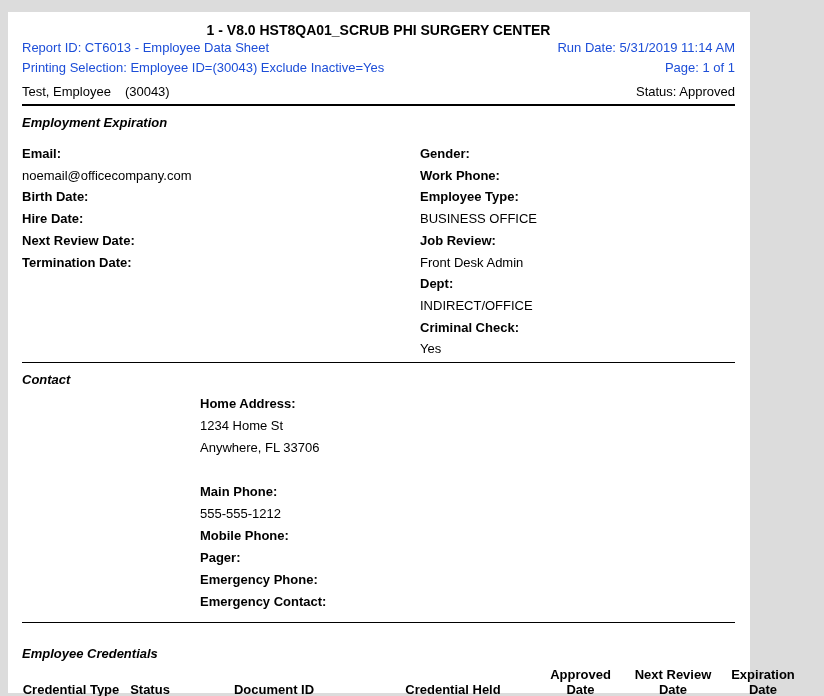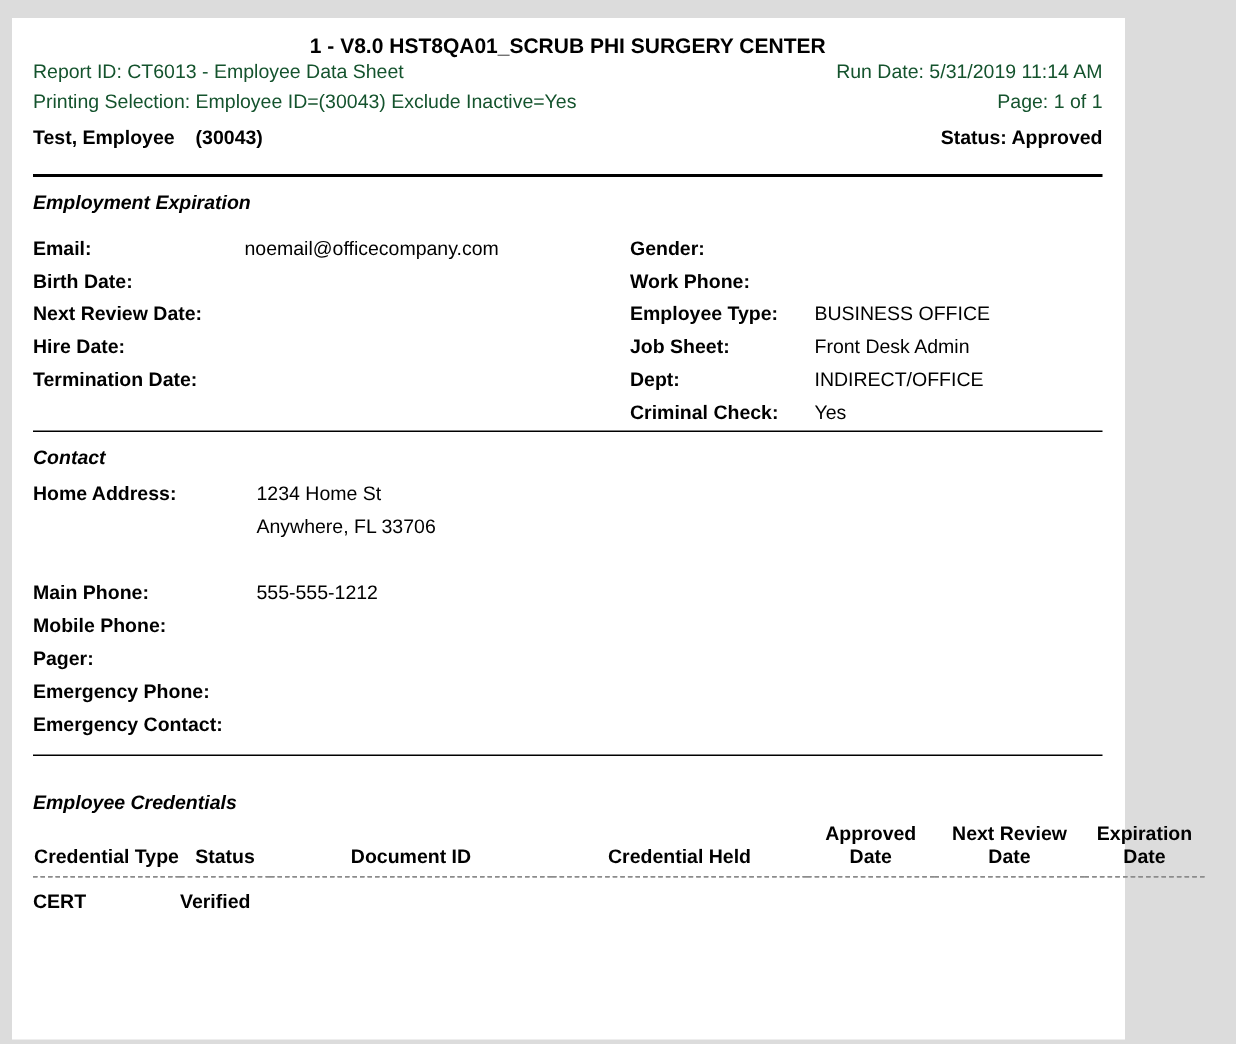--- a/index.html
+++ b/index.html
@@ -21,49 +21,49 @@
   }
   .report-title {
     text-align: center;
     font-size: 14px;
     font-weight: bold;
     line-height: 16px;
   }
   .meta-row {
     display: flex;
     justify-content: space-between;
-    color: #14532d;
+    color: #1d4ed8;
     line-height: 20px;
   }
   .meta-row:first-of-type { margin-top: 4px; }
   .name-row {
     display: flex;
     justify-content: space-between;
-    font-weight: bold;
+    font-weight: normal;
     margin-top: 5px;
     line-height: 17px;
-    padding-bottom: 16px;
+    padding-bottom: 4px;
     border-bottom: 2px solid #000;
   }
   .employee-id { margin-left: 14px; }
   .section-title {
     font-weight: bold;
     font-style: italic;
     line-height: 15px;
     margin-top: 9px;
   }
   .emp-grid { display: flex; margin-top: 13px; }
   .emp-col-left { width: 398px; }
   .emp-col-right { flex: 1; }
-  .field-row { display: flex; line-height: 21.7px; }
+  .field-row { display: flex; line-height: 21.7px; flex-direction: column; }
   .emp-col-left .field-label { width: 141px; font-weight: bold; flex-shrink: 0; }
   .emp-col-right .field-label { width: 123px; font-weight: bold; flex-shrink: 0; }
   .divider { border: none; border-top: 1px solid #000; margin-top: 3px; }
   .divider.thin { margin-top: 2px; }
-  .contact-rows { margin-top: 6px; }
+  .contact-rows { margin-left: 178px; margin-top: 6px; }
   .contact-rows .field-row { line-height: 22px; min-height: 22px; }
   .contact-rows .field-label { width: 149px; font-weight: bold; flex-shrink: 0; }
   .cred-table {
     width: 781px;
     table-layout: fixed;
     border-collapse: collapse;
     margin-top: 6px;
     font-size: 13px;
   }
   .cred-table th {
@@ -118,25 +118,25 @@
     <div class="emp-col-left">
       <div class="field-row">
         <span class="field-label">Email:</span>
         <span class="field-value">noemail@officecompany.com</span>
       </div>
       <div class="field-row">
         <span class="field-label">Birth Date:</span>
         <span class="field-value"></span>
       </div>
       <div class="field-row">
+        <span class="field-label">Hire Date:</span>
+        <span class="field-value"></span>
+      </div>
+      <div class="field-row">
         <span class="field-label">Next Review Date:</span>
-        <span class="field-value"></span>
-      </div>
-      <div class="field-row">
-        <span class="field-label">Hire Date:</span>
         <span class="field-value"></span>
       </div>
       <div class="field-row">
         <span class="field-label">Termination Date:</span>
         <span class="field-value"></span>
       </div>
     </div>
     <div class="emp-col-right">
       <div class="field-row">
         <span class="field-label">Gender:</span>
@@ -144,21 +144,21 @@
       </div>
       <div class="field-row">
         <span class="field-label">Work Phone:</span>
         <span class="field-value"></span>
       </div>
       <div class="field-row">
         <span class="field-label">Employee Type:</span>
         <span class="field-value">BUSINESS OFFICE</span>
       </div>
       <div class="field-row">
-        <span class="field-label">Job Sheet:</span>
+        <span class="field-label">Job Review:</span>
         <span class="field-value">Front Desk Admin</span>
       </div>
       <div class="field-row">
         <span class="field-label">Dept:</span>
         <span class="field-value">INDIRECT/OFFICE</span>
       </div>
       <div class="field-row">
         <span class="field-label">Criminal Check:</span>
         <span class="field-value">Yes</span>
       </div>

